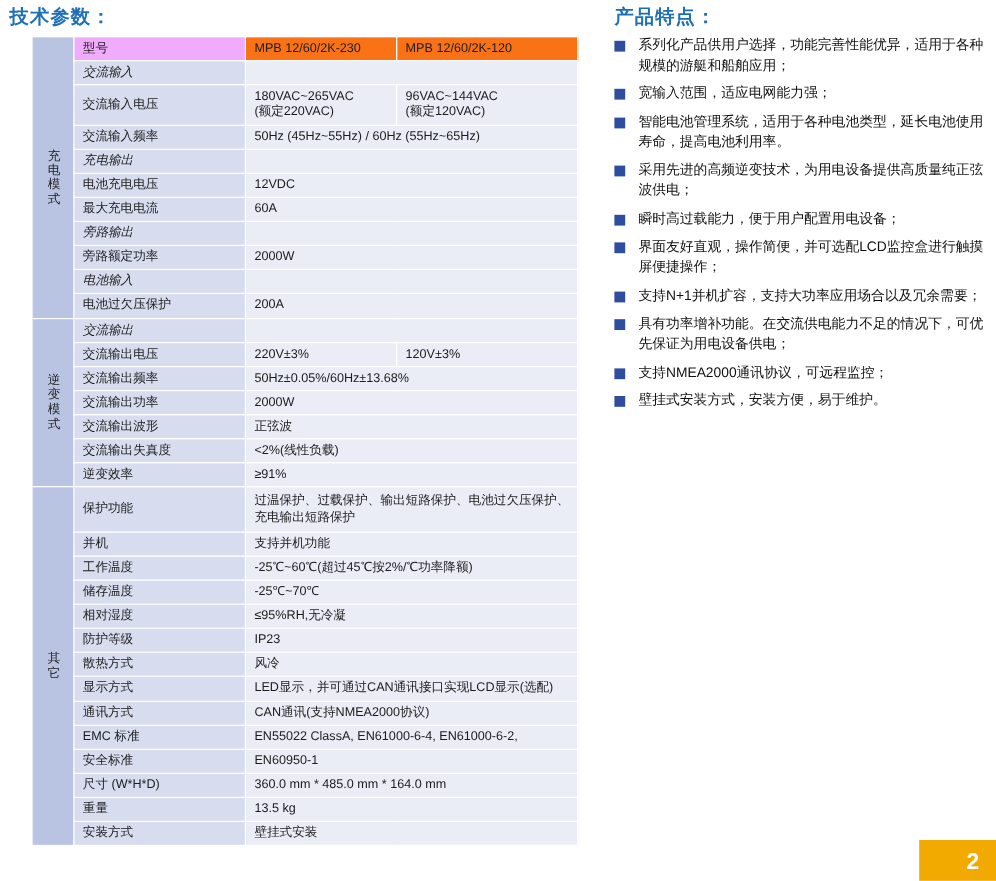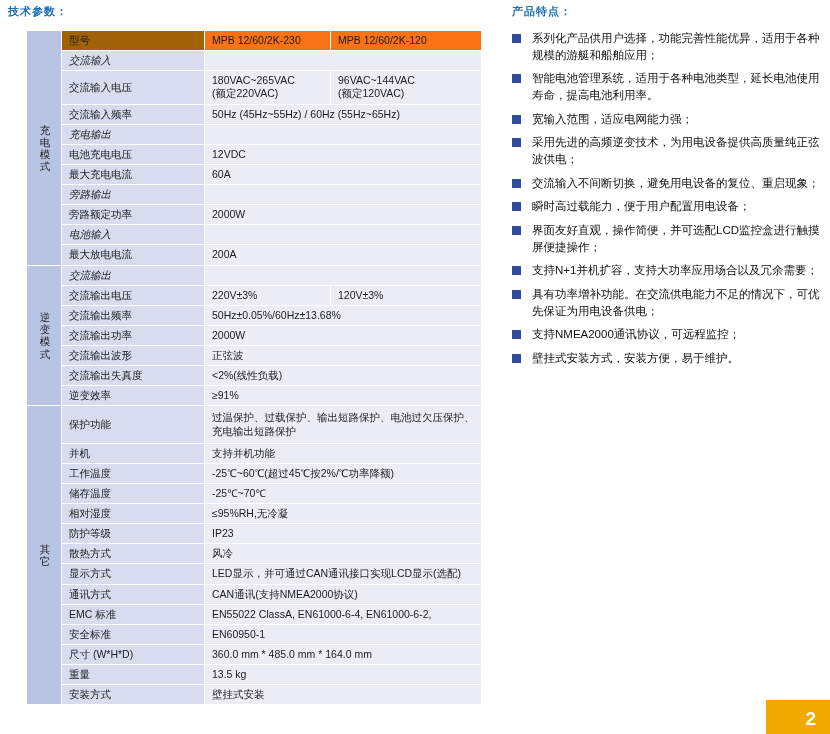--- a/index.html
+++ b/index.html
@@ -23,21 +23,21 @@
   
   .left-col {
     position: absolute;
     left: 0px;
     top: 0px;
     width: 500px;
     height: 734px;
   }
   .section-title {
     color: #1f6fb5;
-    font-size: 11px;
+    font-size: 16px;
     font-weight: bold;
     letter-spacing: 1px;
   }
   .left-title {
     position: absolute;
     left: 8px;
     top: 4px;
   }
   table.spec {
     position: absolute;
@@ -72,21 +72,21 @@
     background: #d7dcef;
     width: 130px;
   }
   td.val {
     background: #eaecf6;
   }
   td.val.second {
     width: 138px;
   }
   td.head {
-    background: #a16207;
+    background: #f0abfc;
   }
   td.head.val {
     background: #f97316;
   }
   td.subhead {
     background: #d7dcef;
     font-style: italic;
   }
   td.blank {
     background: #eaecf6;
@@ -215,21 +215,21 @@
           <td class="label">旁路额定功率</td>
           <td class="val" colspan="2">2000W</td>
         </tr>
 
         <tr>
           <td class="label subhead">电池输入</td>
           <td class="blank" colspan="2"></td>
         </tr>
 
         <tr>
-          <td class="label">最大放电电流</td>
+          <td class="label">电池过欠压保护</td>
           <td class="val" colspan="2">200A</td>
         </tr>
 
         <tr>
           <td class="mode" rowspan="7">
             <span>逆</span>
             <span>变</span>
             <span>模</span>
             <span>式</span>
           </td>
@@ -330,24 +330,23 @@
           <td class="val" colspan="2">壁挂式安装</td>
         </tr>
       </tbody>
     </table>
   </div>
 
   <div class="right-col">
     <div class="section-title right-title">产品特点：</div>
     <ul class="features">
       <li><span class="bullet"></span><span>系列化产品供用户选择，功能完善性能优异，适用于各种规模的游艇和船舶应用；</span></li>
+      <li><span class="bullet"></span><span>宽输入范围，适应电网能力强；</span></li>
       <li><span class="bullet"></span><span>智能电池管理系统，适用于各种电池类型，延长电池使用寿命，提高电池利用率。</span></li>
-      <li><span class="bullet"></span><span>宽输入范围，适应电网能力强；</span></li>
       <li><span class="bullet"></span><span>采用先进的高频逆变技术，为用电设备提供高质量纯正弦波供电；</span></li>
-      <li><span class="bullet"></span><span>交流输入不间断切换，避免用电设备的复位、重启现象；</span></li>
       <li><span class="bullet"></span><span>瞬时高过载能力，便于用户配置用电设备；</span></li>
       <li><span class="bullet"></span><span>界面友好直观，操作简便，并可选配LCD监控盒进行触摸屏便捷操作；</span></li>
       <li><span class="bullet"></span><span>支持N+1并机扩容，支持大功率应用场合以及冗余需要；</span></li>
       <li><span class="bullet"></span><span>具有功率增补功能。在交流供电能力不足的情况下，可优先保证为用电设备供电；</span></li>
       <li><span class="bullet"></span><span>支持NMEA2000通讯协议，可远程监控；</span></li>
       <li><span class="bullet"></span><span>壁挂式安装方式，安装方便，易于维护。</span></li>
     </ul>
   </div>
 
   <div class="page-num-box"></div>

